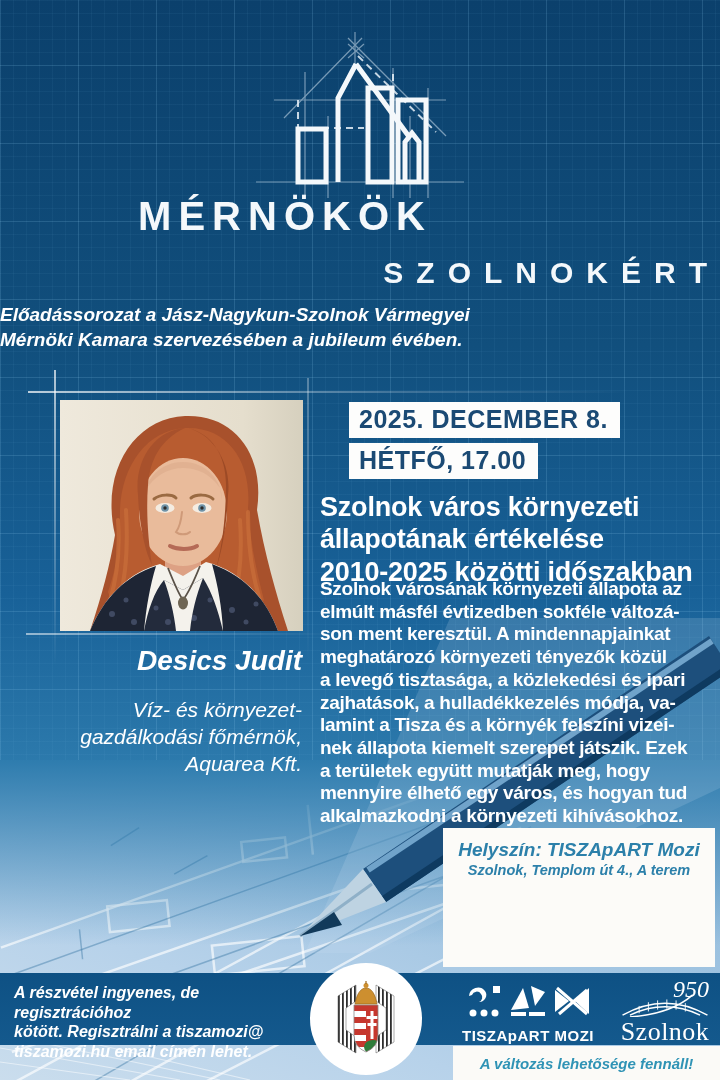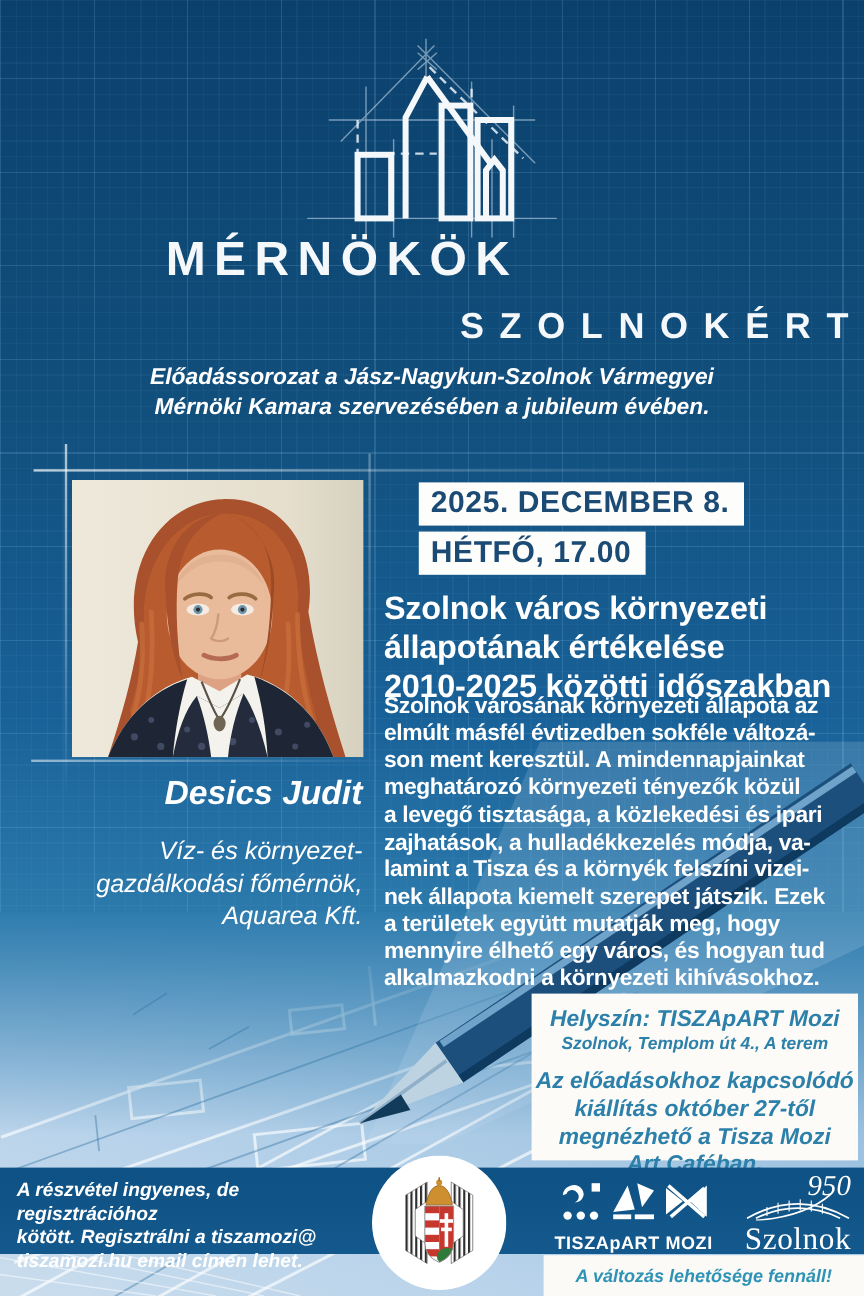--- a/index.html
+++ b/index.html
@@ -14,21 +14,21 @@
       repeating-linear-gradient(90deg, rgba(120,185,225,0.06) 0 1px, transparent 1px 13px),
       linear-gradient(180deg,#0b406c 0%,#114f7d 32%,#186198 55%,#2e7cae 72%,#4a92bf 84%,#5a9cc6 100%);
   }
   .abs{position:absolute;}
   
   .logo-mark{left:250px; top:32px; width:220px; height:170px;}
   .brand-1{left:0; top:196px; width:570px; text-align:center; color:#f4f8fb;
     font-size:40px; font-weight:bold; letter-spacing:7px; line-height:1;}
   .brand-2{left:0; top:258px; width:720px; text-align:right; color:#f4f8fb;
     font-size:30px; font-weight:bold; letter-spacing:13px; line-height:1;}
-  .tagline{left:0; top:303px; width:720px; text-align:center; color:#ffffff;
+  .tagline{left:0; top:303px; width:720px; color:#ffffff;
     font-size:19px; font-weight:bold; font-style:italic; line-height:1.3; white-space:pre-line;}
   
   .cl{background:linear-gradient(90deg, rgba(255,255,255,0.9), rgba(255,255,255,0.25) 60%, rgba(255,255,255,0));}
   .cl-v{background:linear-gradient(180deg, rgba(255,255,255,0.85), rgba(255,255,255,0.25) 70%, rgba(255,255,255,0));}
   .cl-h-top{left:28px; top:391px; width:600px; height:2px; opacity:.8;}
   .cl-h-bot{left:26px; top:633px; width:310px; height:2px; opacity:.6;}
   .cl-v-left{left:54px; top:370px; width:2px; height:296px; opacity:.8;}
   .cl-v-right{left:307px; top:378px; width:2px; height:284px; opacity:.35;}
   
   .portrait{left:60px; top:400px; width:243px; height:231px;}
@@ -240,24 +240,20 @@
   <div class="abs speaker">
     <div class="speaker-name">Desics Judit</div>
     <div class="speaker-role">Víz- és környezet-
 gazdálkodási főmérnök,
 Aquarea Kft.</div>
   </div>
 
   <div class="abs venue-box">
     <div class="venue-heading">Helyszín: TISZApART Mozi</div>
     <div class="venue-address">Szolnok, Templom út 4., A terem</div>
-    <div class="venue-note">Az előadásokhoz kapcsolódó
-kiállítás október 27-től
-megnézhető a Tisza Mozi
-Art Caféban.</div>
   </div>
 
   <div class="abs footer-band"></div>
   <div class="abs reg-text">A részvétel ingyenes, de regisztrációhoz
 kötött. Regisztrálni a tiszamozi@
 tiszamozi.hu email címen lehet.</div>
 
   <svg class="abs emblem" viewBox="0 0 112 112">
     <defs>
       <pattern id="hstr" width="4" height="4" patternUnits="userSpaceOnUse">

